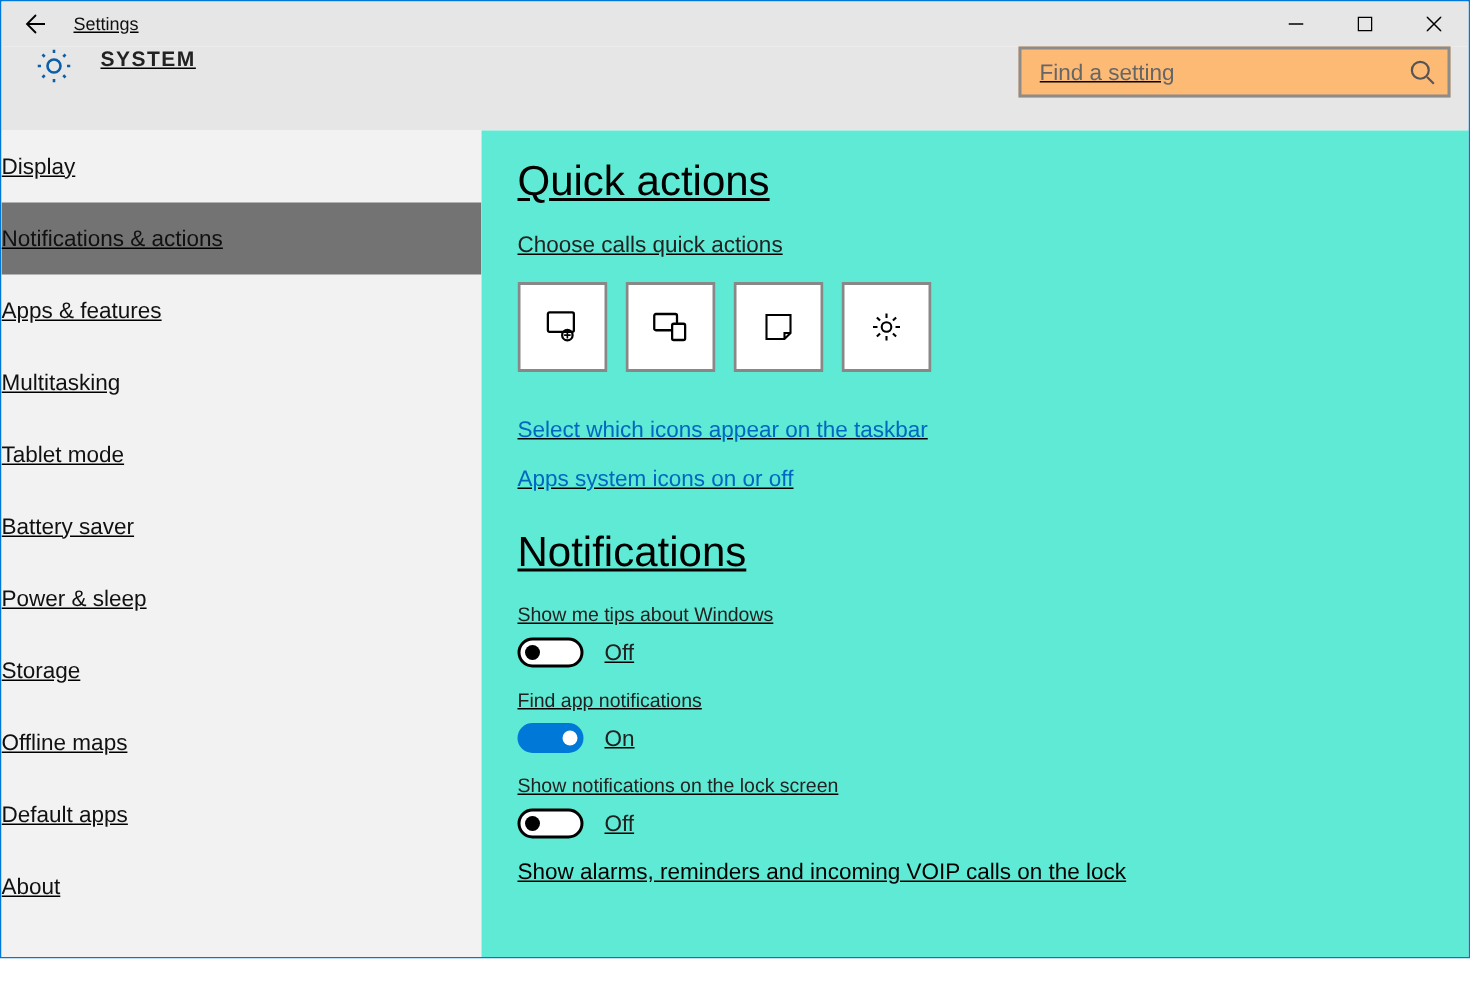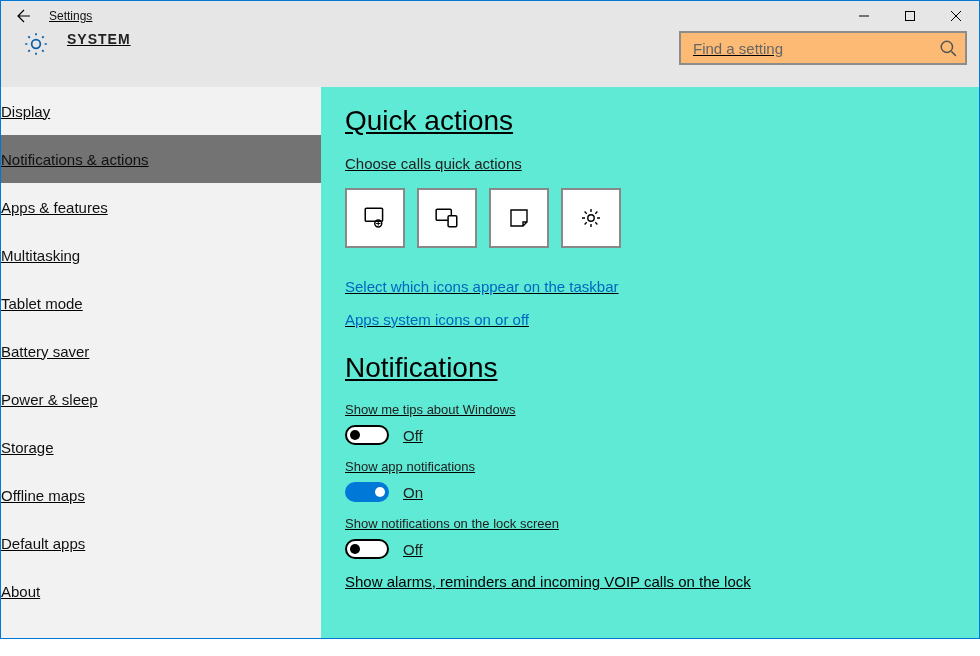--- a/index.html
+++ b/index.html
@@ -170,21 +170,21 @@
         <div class="slabel">Show me tips about Windows</div>
         <div class="togglerow">
           <div class="toggle off">
               <div class="knob"></div>
             </div>
           <span class="tstate">Off</span>
         </div>
       </div>
 
       <div class="setting">
-        <div class="slabel">Show app notifications</div>
+        <div class="slabel">Find app notifications</div>
         <div class="togglerow">
           <div class="toggle on">
               <div class="knob"></div>
             </div>
           <span class="tstate">On</span>
         </div>
       </div>
 
       <div class="setting">
         <div class="slabel">Show notifications on the lock screen</div>

